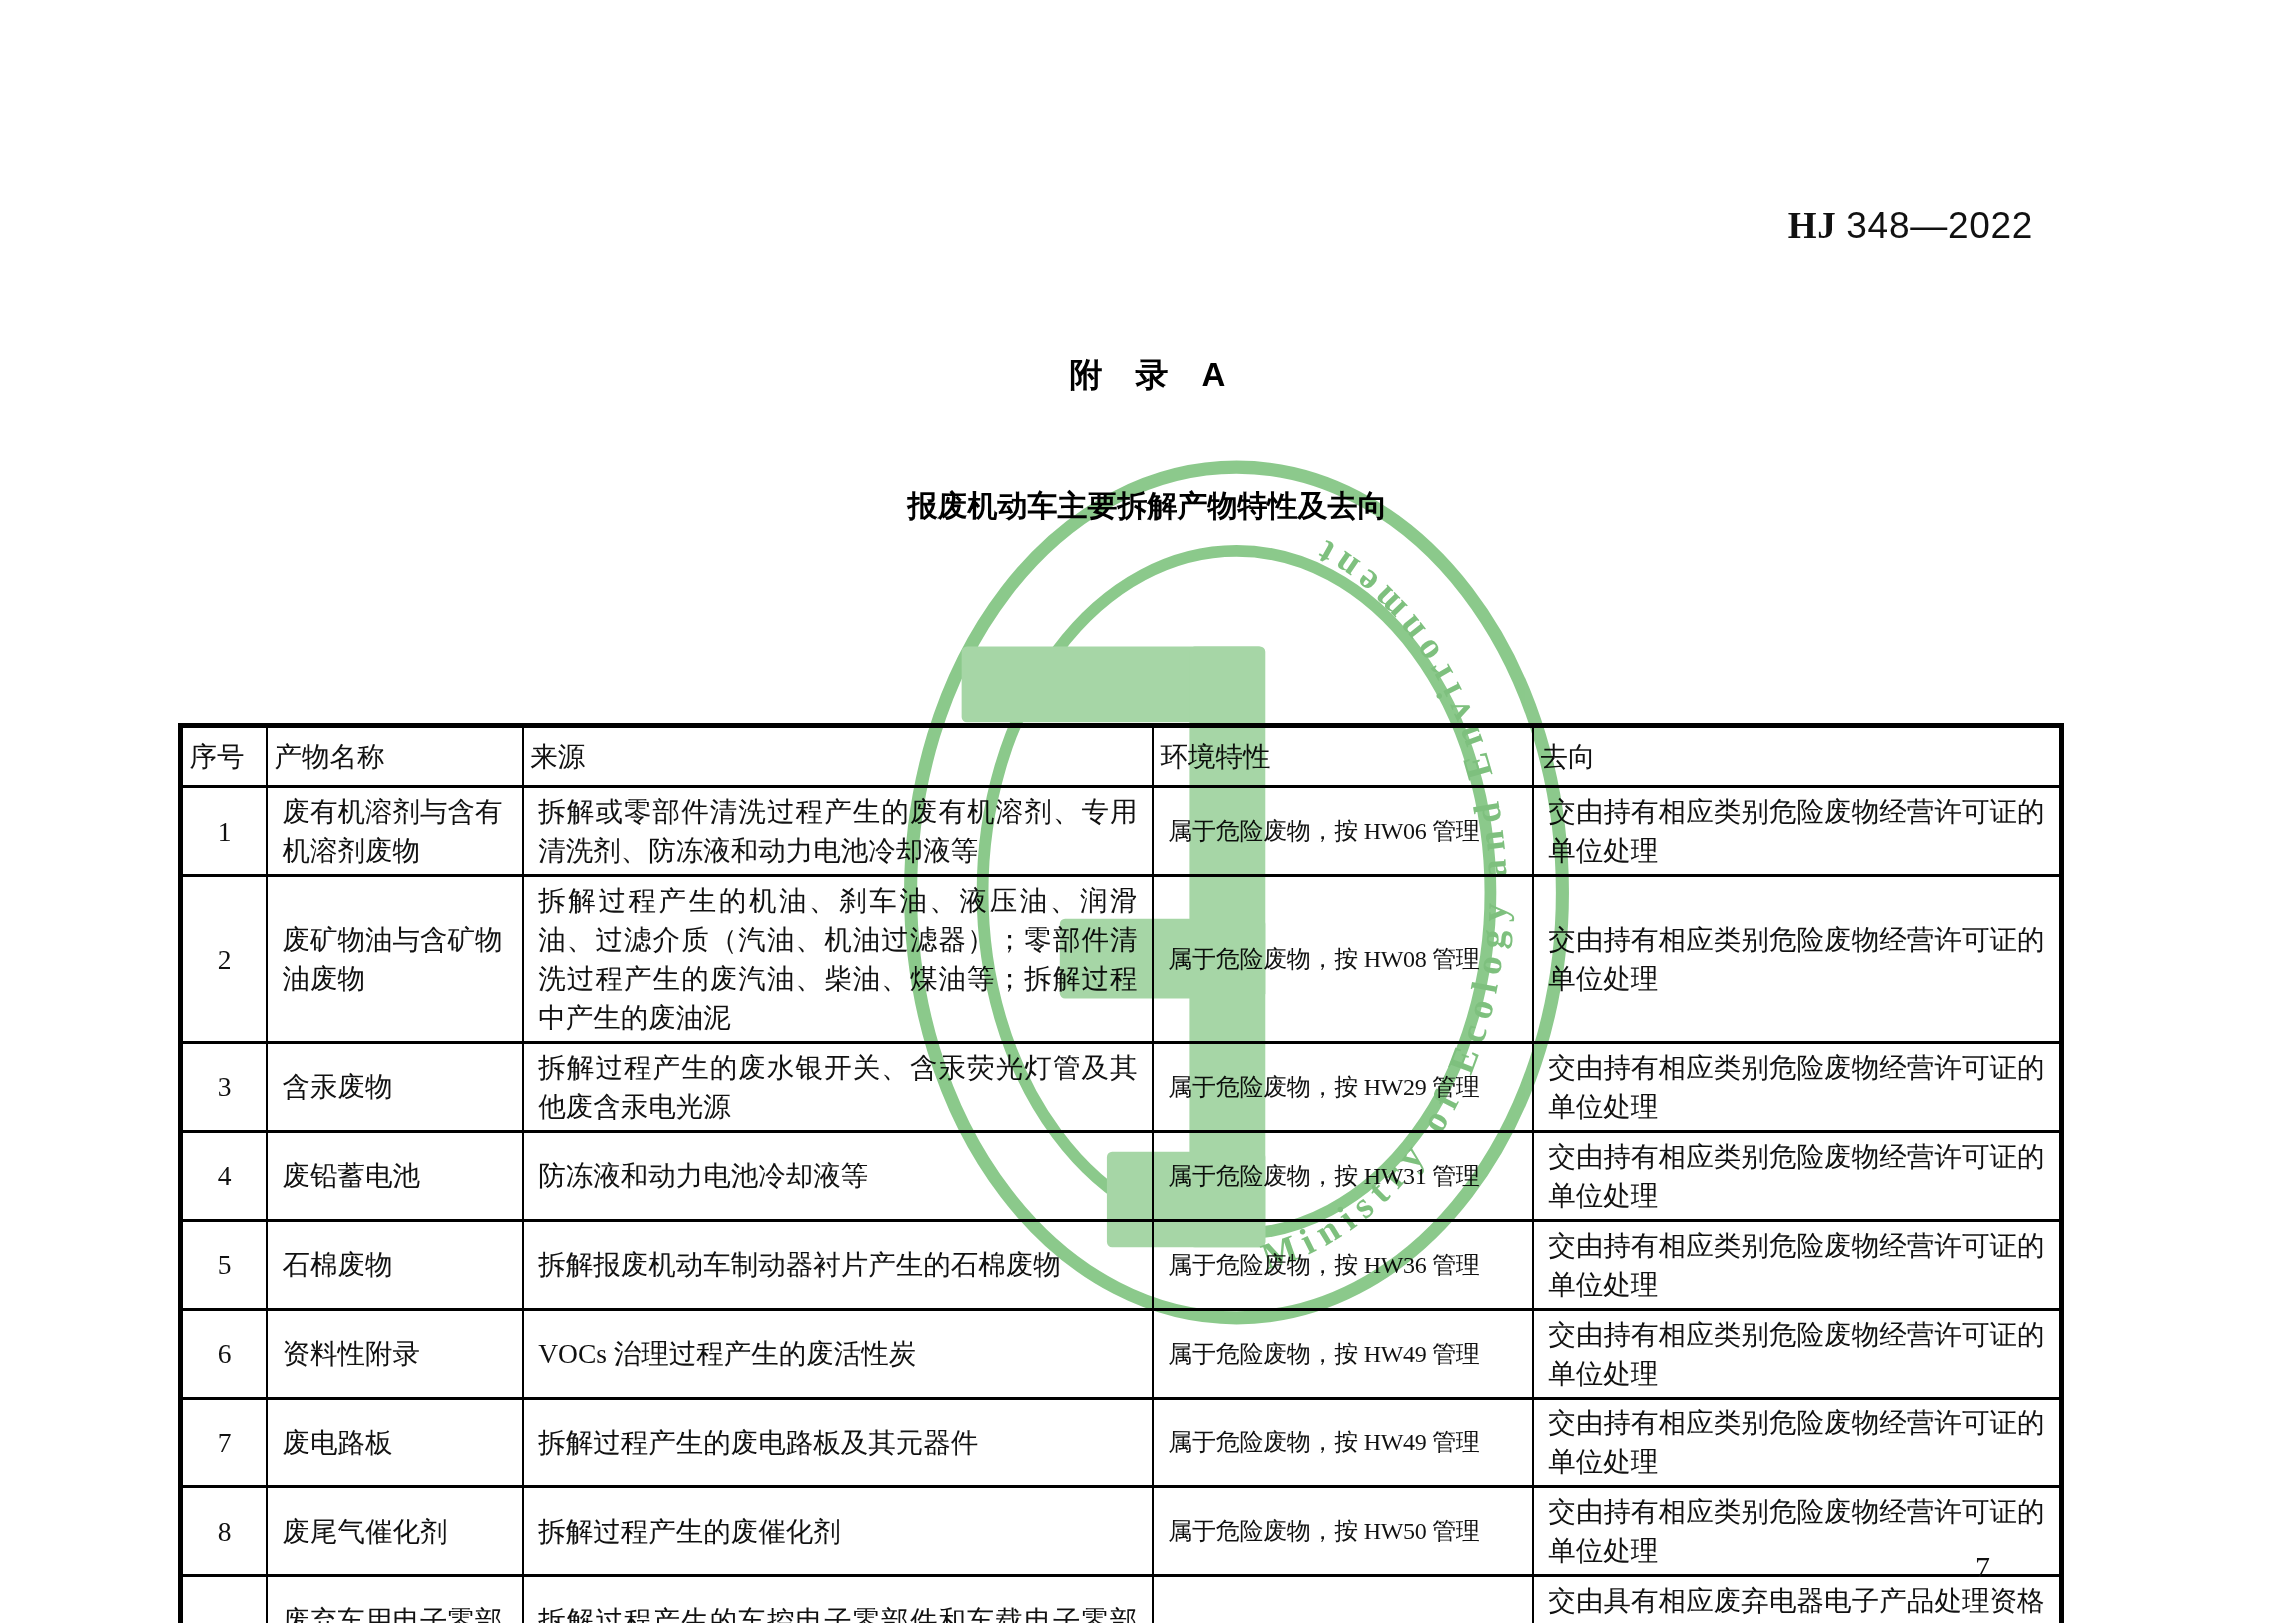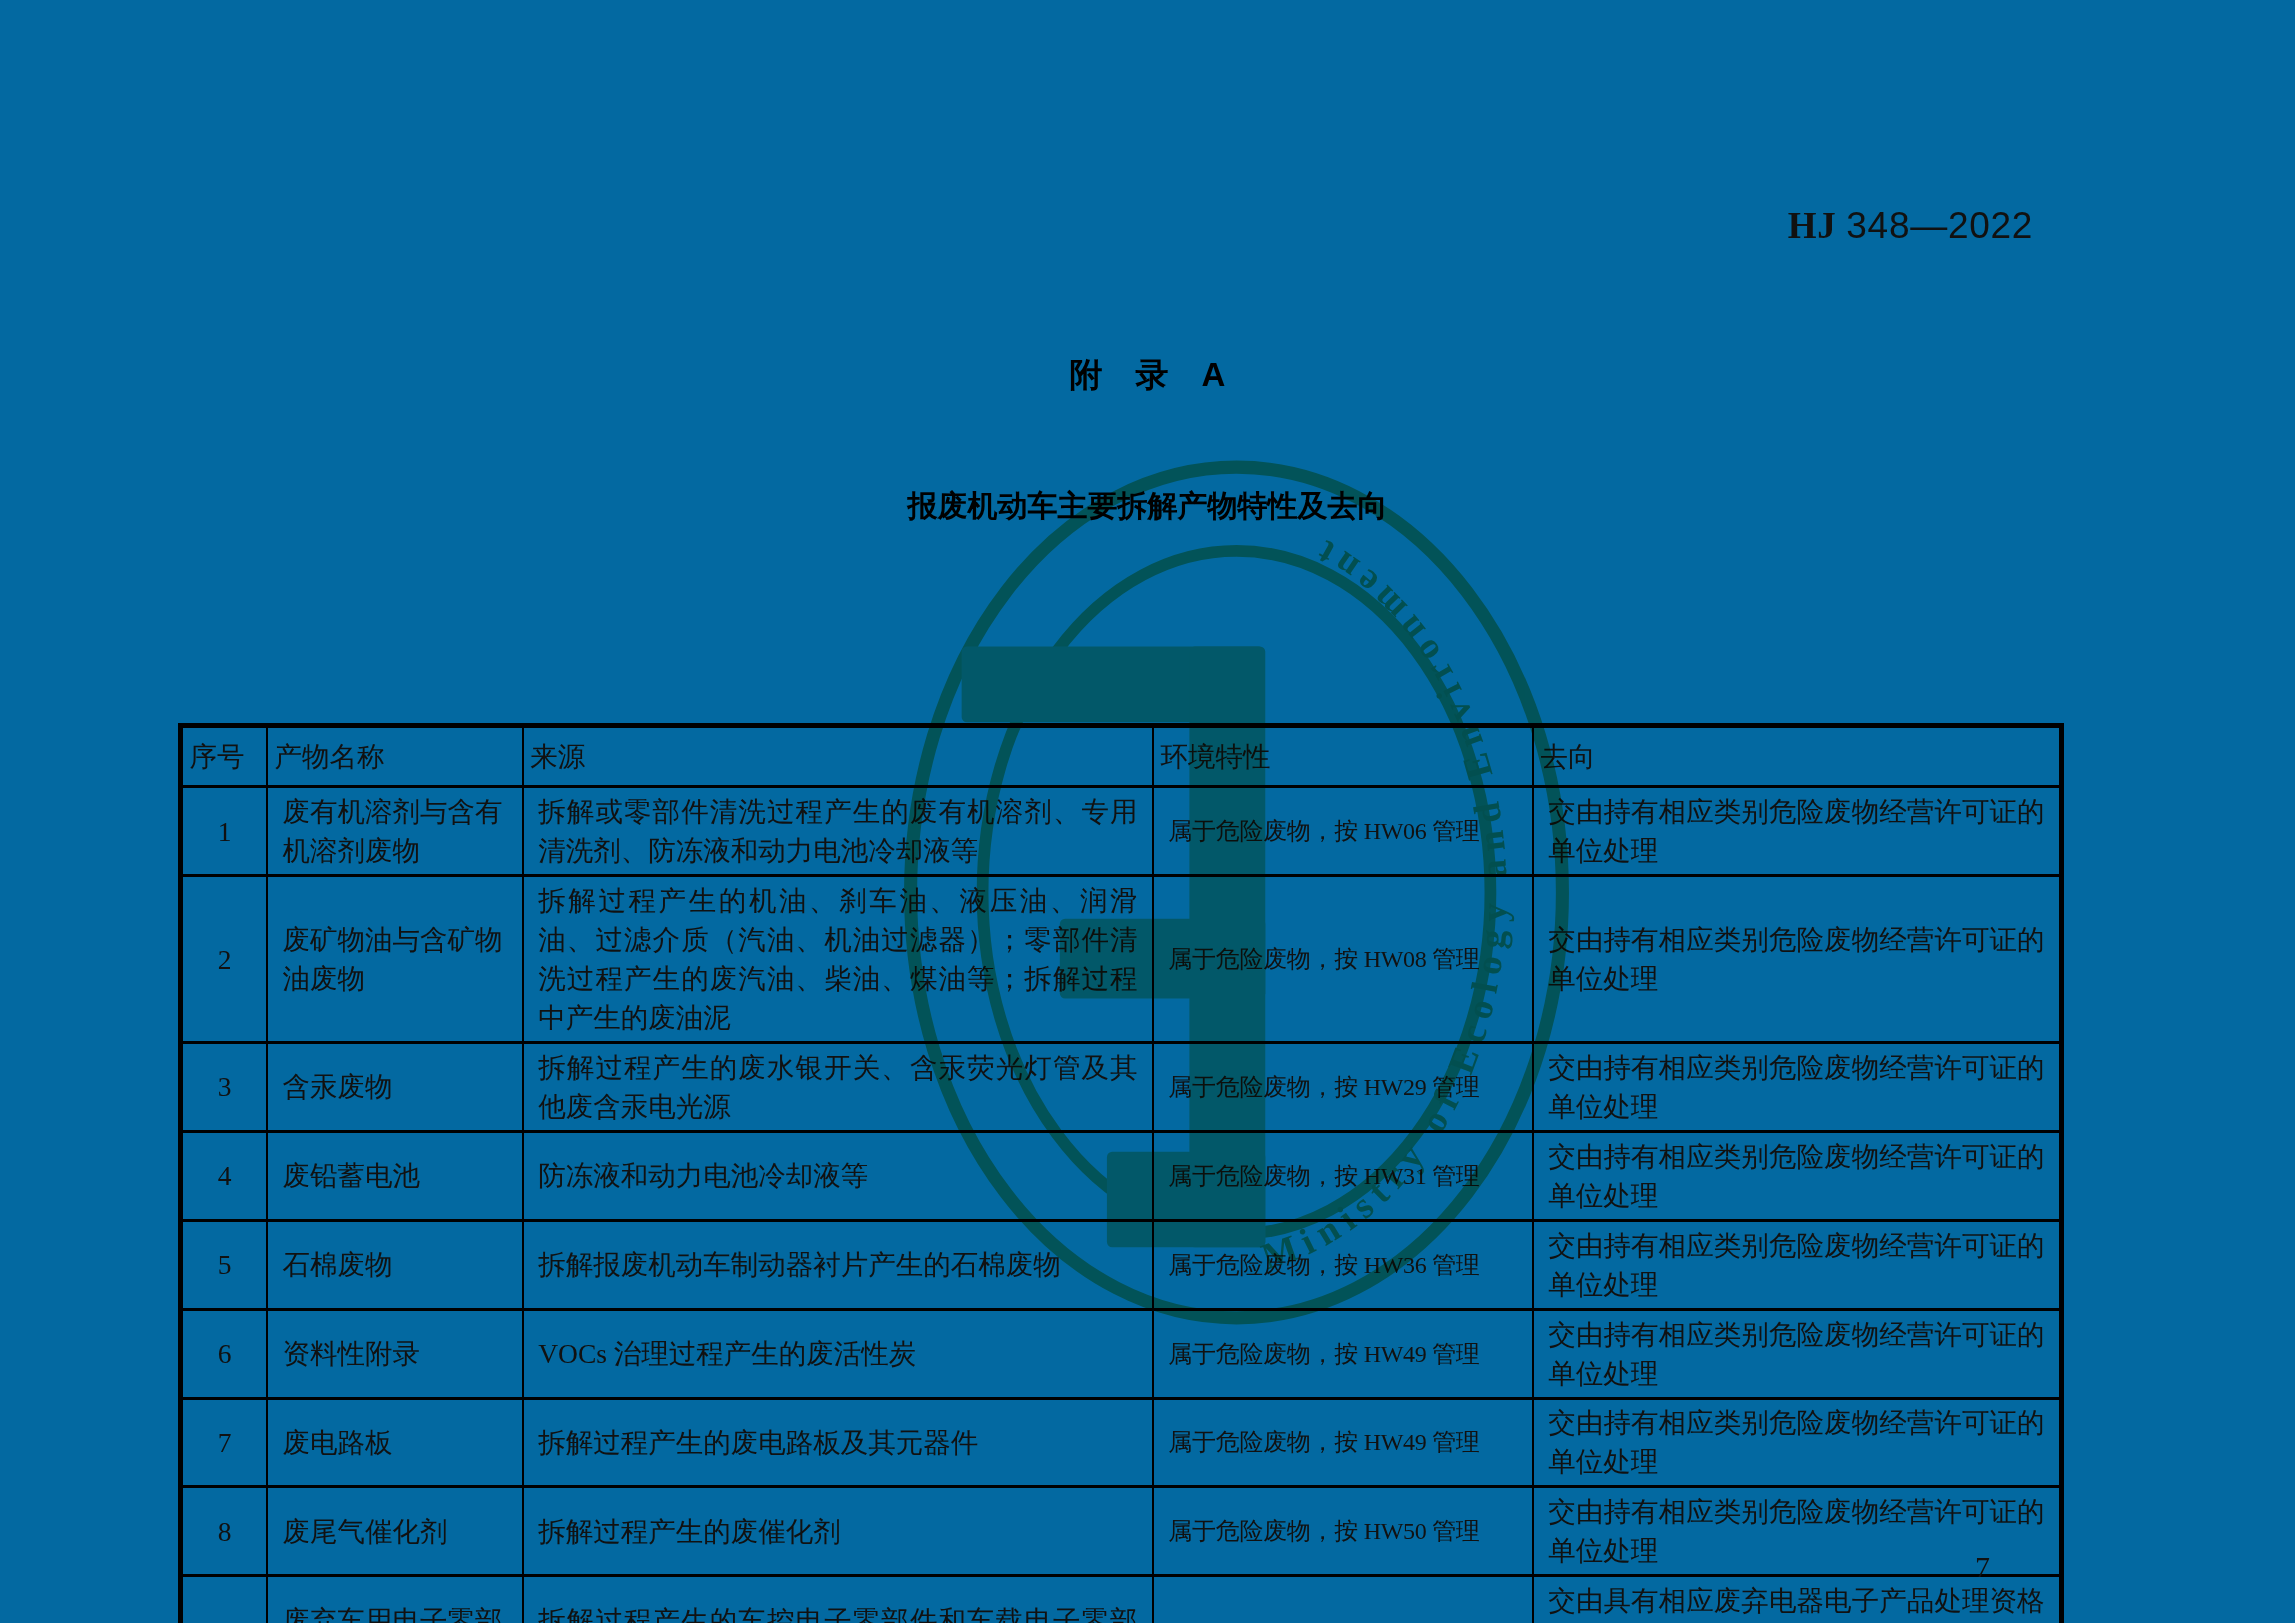--- a/index.html
+++ b/index.html
@@ -1,19 +1,19 @@
 <!DOCTYPE html>
 <html style="font-size:10.5px"><head>
 <meta charset="utf-8">
 <style>
   html,body{margin:0;padding:0;background:#888;}
   .page{
     position:relative;
     width:2295px;height:1623px;
-    background:#0369a1;
+    background:#ffffff;
     overflow:hidden;
     font-family:"Liberation Serif", serif;
     color:#111;
   }
   
   .std-code{
     position:absolute; top:204px; right:262px;
     font-size:37px; letter-spacing:0.7px;
     font-family:"Liberation Serif", serif;
   }

